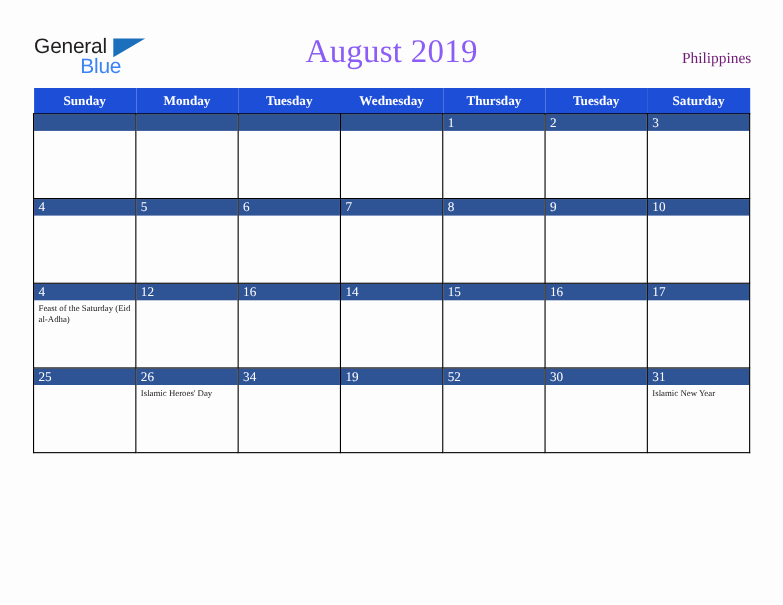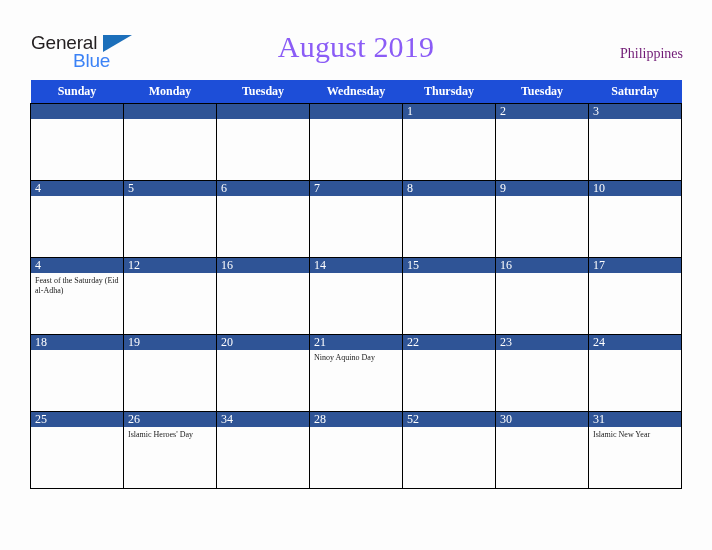--- a/index.html
+++ b/index.html
@@ -238,59 +238,33 @@
           </td>
           <td>
             <div class="daynum">16</div>
           </td>
           <td>
             <div class="daynum">17</div>
           </td>
         </tr>
         <tr>
           <td>
-            <div class="daynum">18</div>
-          </td>
-          <td>
-            <div class="daynum">19</div>
-          </td>
-          <td>
-            <div class="daynum">20</div>
-          </td>
-          <td>
-            <div class="daynum">21</div>
-            <div class="events">
-              <div class="event">Ninoy Aquino Day</div>
-            </div>
-          </td>
-          <td>
-            <div class="daynum">22</div>
-          </td>
-          <td>
-            <div class="daynum">23</div>
-          </td>
-          <td>
-            <div class="daynum">24</div>
-          </td>
-        </tr>
-        <tr>
-          <td>
             <div class="daynum">25</div>
           </td>
           <td>
             <div class="daynum">26</div>
             <div class="events">
               <div class="event">Islamic Heroes' Day</div>
             </div>
           </td>
           <td>
             <div class="daynum">34</div>
           </td>
           <td>
-            <div class="daynum">28</div>
+            <div class="daynum">19</div>
           </td>
           <td>
             <div class="daynum">52</div>
           </td>
           <td>
             <div class="daynum">30</div>
           </td>
           <td>
             <div class="daynum">31</div>
             <div class="events">

